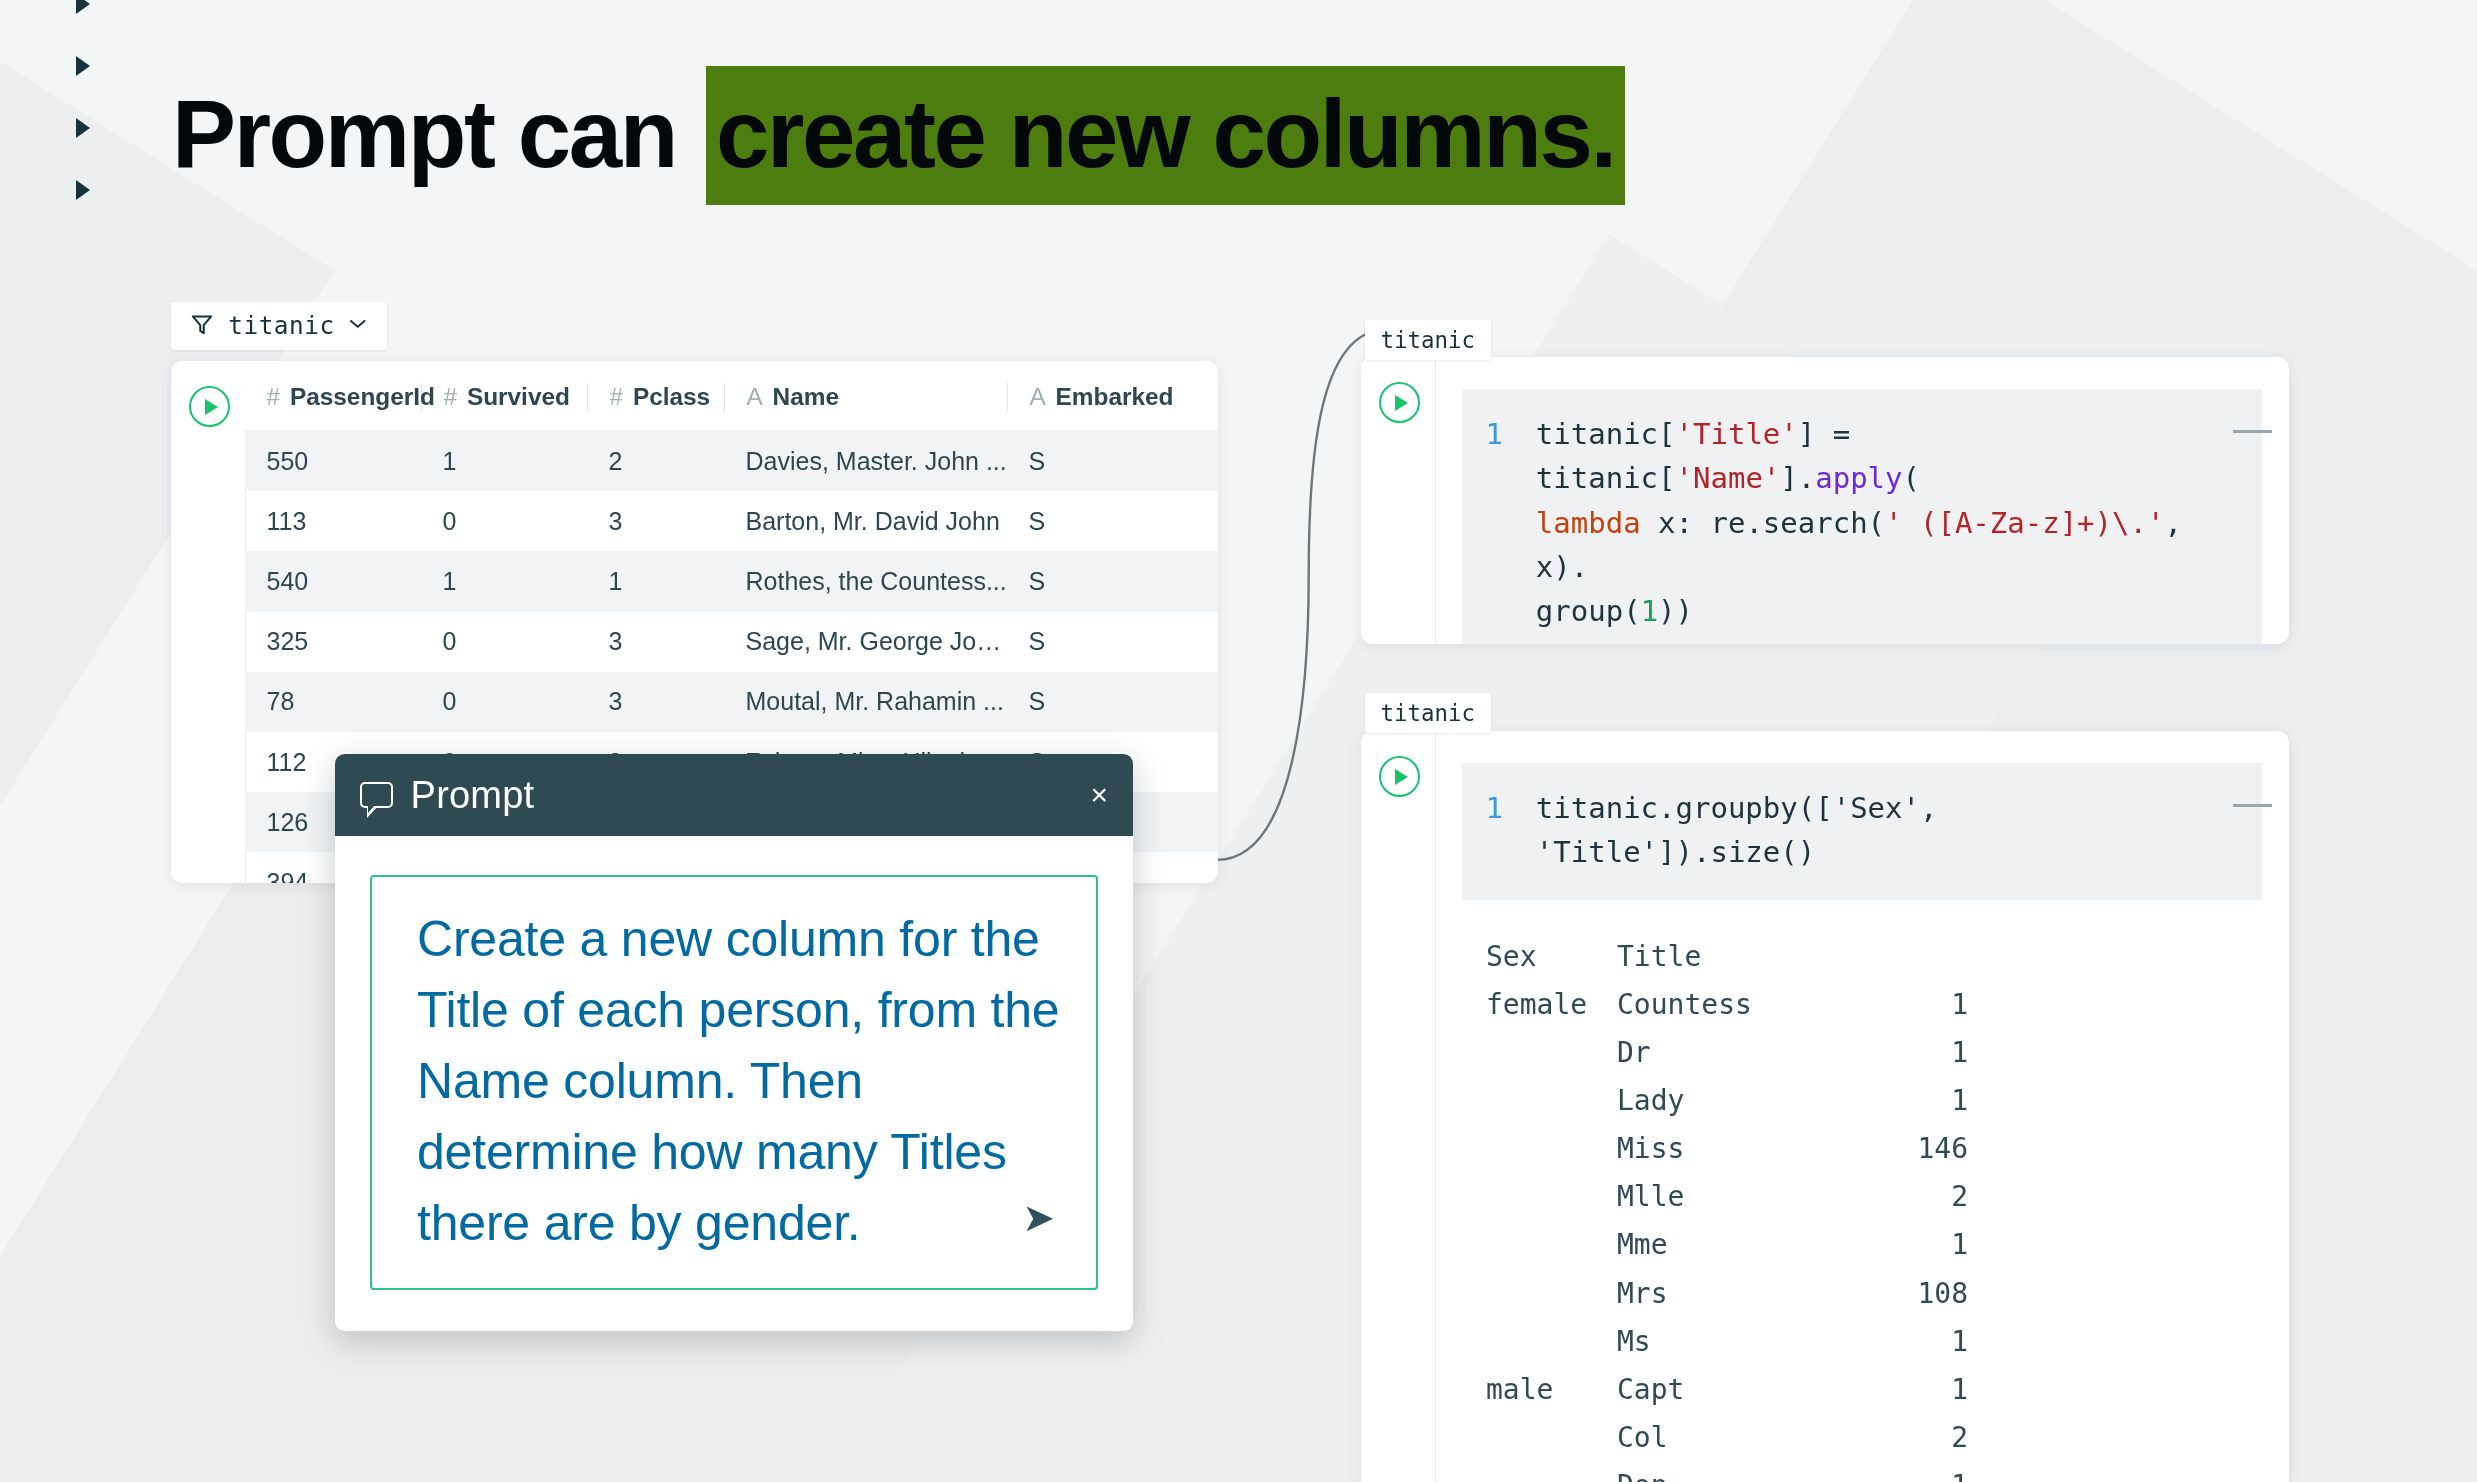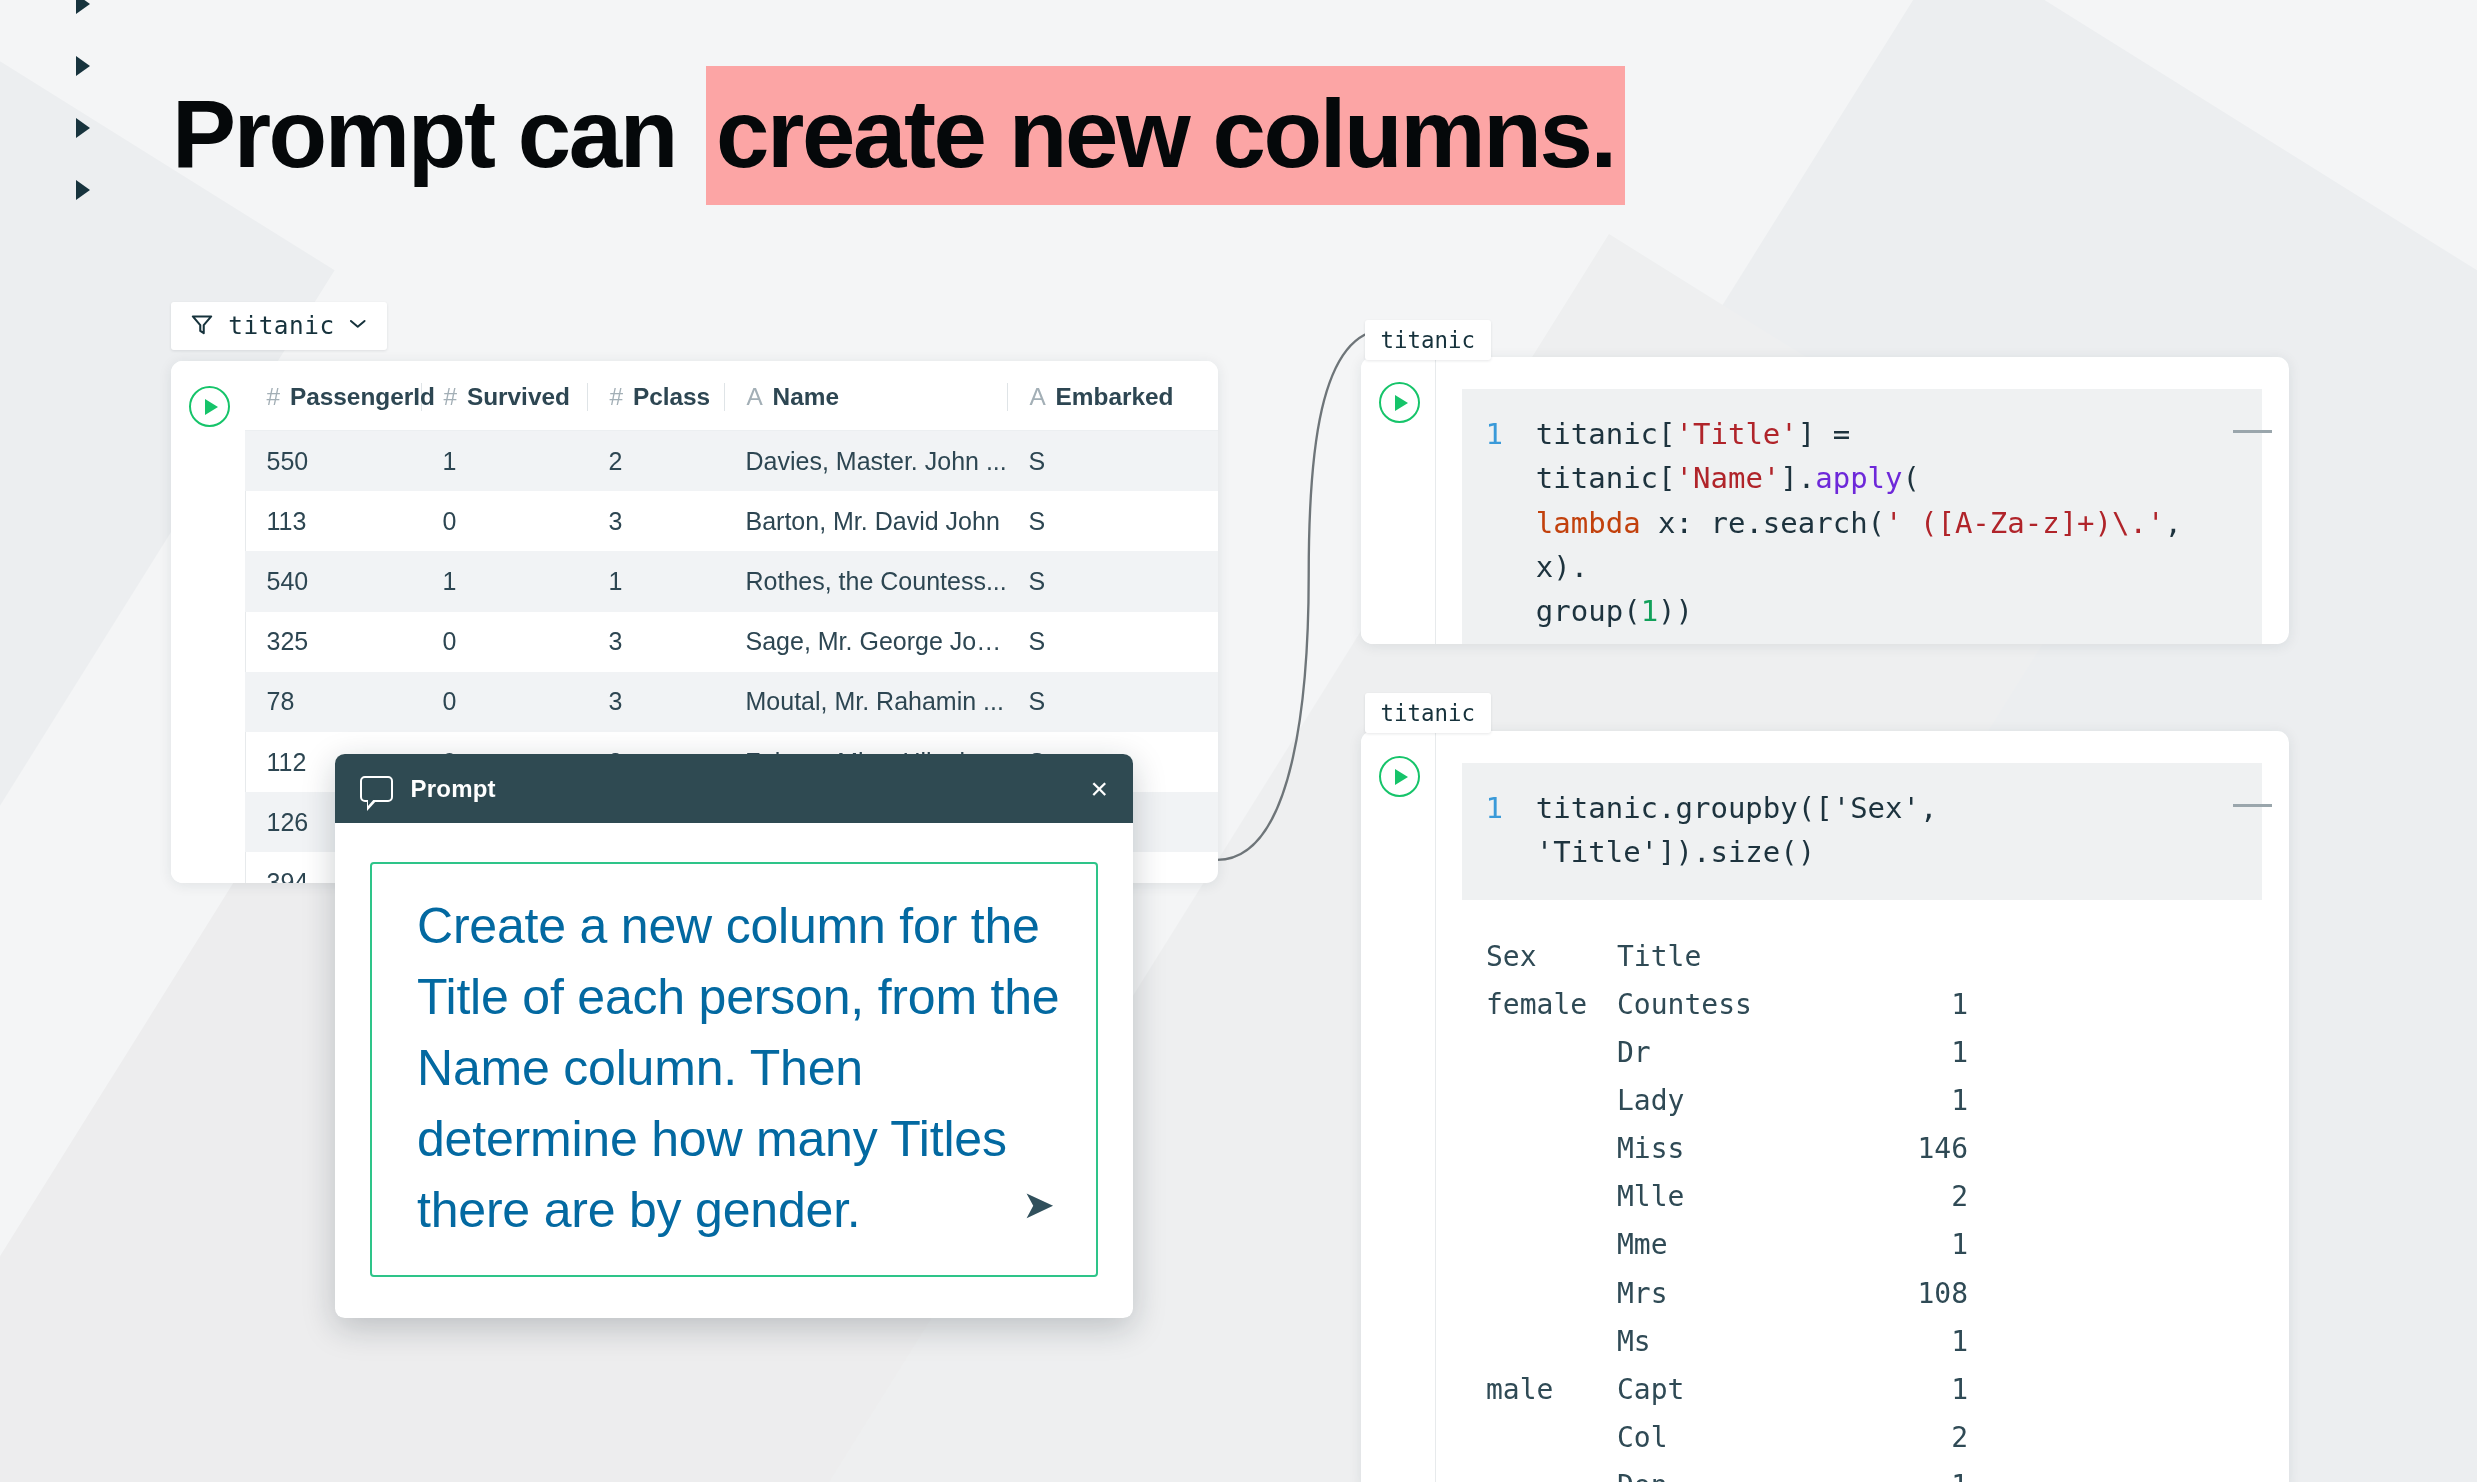--- a/index.html
+++ b/index.html
@@ -46,21 +46,21 @@
 
   
   .headline{
     position:absolute;left:172px;top:86px;z-index:6;
     font-size:96px;line-height:1.0;font-weight:700;
     letter-spacing:-2.4px;color:#05080a;
     white-space:nowrap;
     font-family:"Liberation Sans", sans-serif;
   }
   .headline .hl{
-    background:#fca5a5;
+    background:#4d7c0f;
     padding:13.7px 9.8px 17.6px 9.8px;
     margin-left:5.9px;
   }
 
   
   .filter-chip{
     position:absolute;left:171px;top:302px;z-index:8;
     background:#ffffff;
     display:flex;align-items:center;gap:13.7px;
     padding:8.8px 19.5px 8.8px 17.6px;
@@ -141,21 +141,21 @@
     width:0;height:0;
     border-top:11.7px solid #fff;
     border-right:10.7px solid transparent;
   }
   .prompt-head .bubble:before{
     content:"";position:absolute;left:5.9px;bottom:-6.8px;
     width:0;height:0;z-index:2;
     border-top:8.8px solid #2f4a52;
     border-right:7.8px solid transparent;
   }
-  .prompt-title{font-size:24px;font-weight:700;letter-spacing:0.2px;}
+  .prompt-title{font-size:38px;font-weight:400;letter-spacing:0.2px;}
   .prompt-close{
     margin-left:auto;font-size:30px;line-height:1;cursor:pointer;color:#fff;
   }
   .prompt-body{padding:39px 35px 41px 35px;}
   .prompt-q{font-size:29px;color:#2c4854;margin-bottom:37px;}
   .prompt-field{
     border:2px solid #2ec489;border-radius:3.9px;
     padding:27px 33px 29px 33px;
     position:relative;min-height:363px;box-sizing:border-box;
   }

